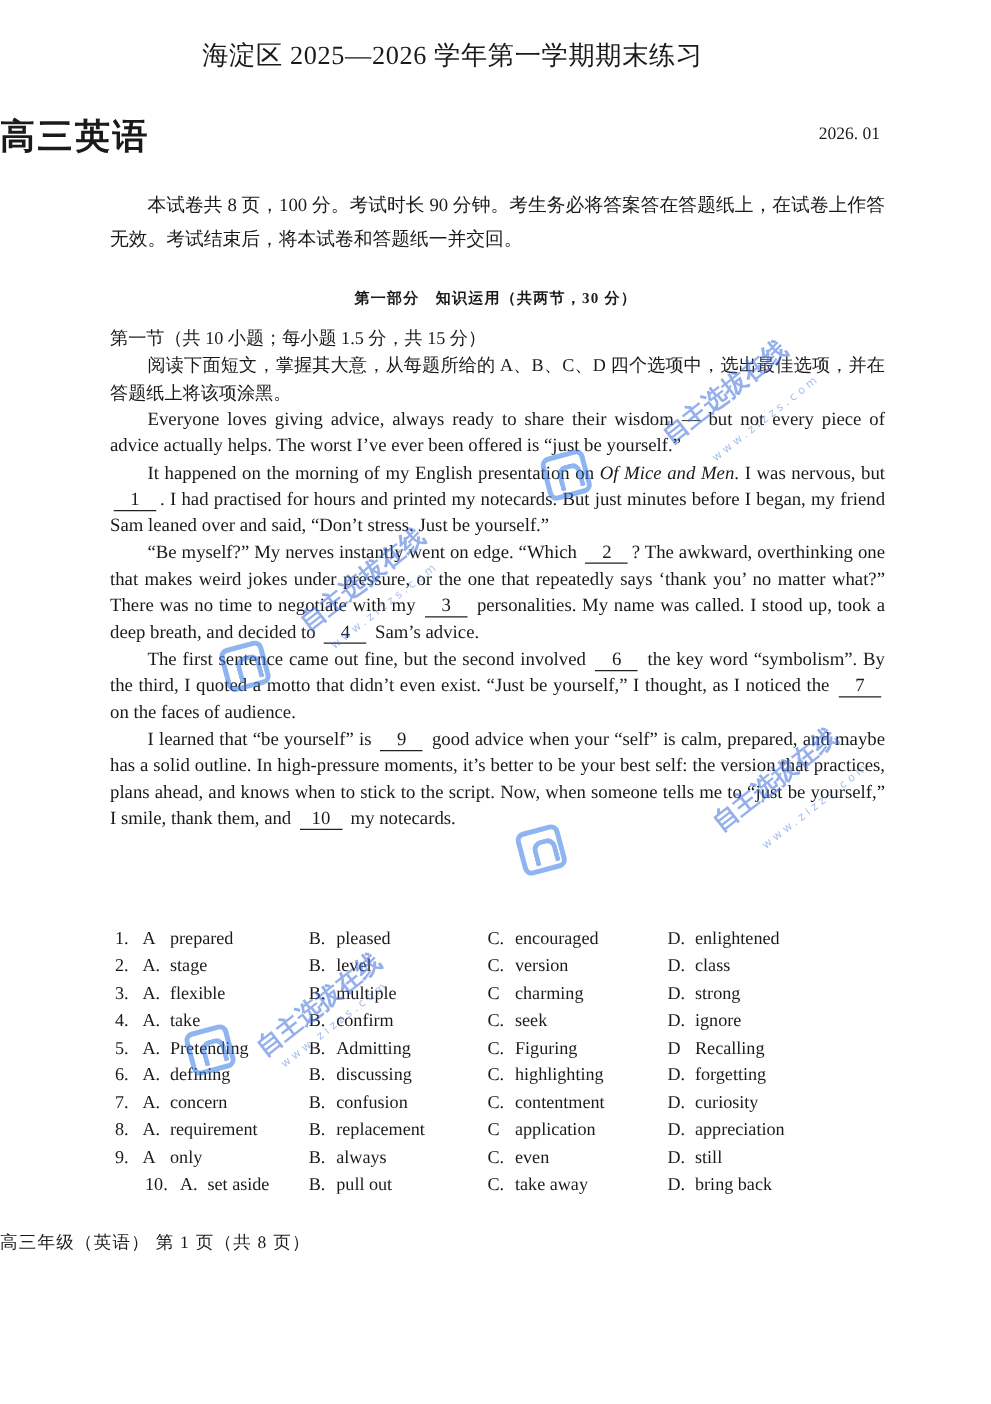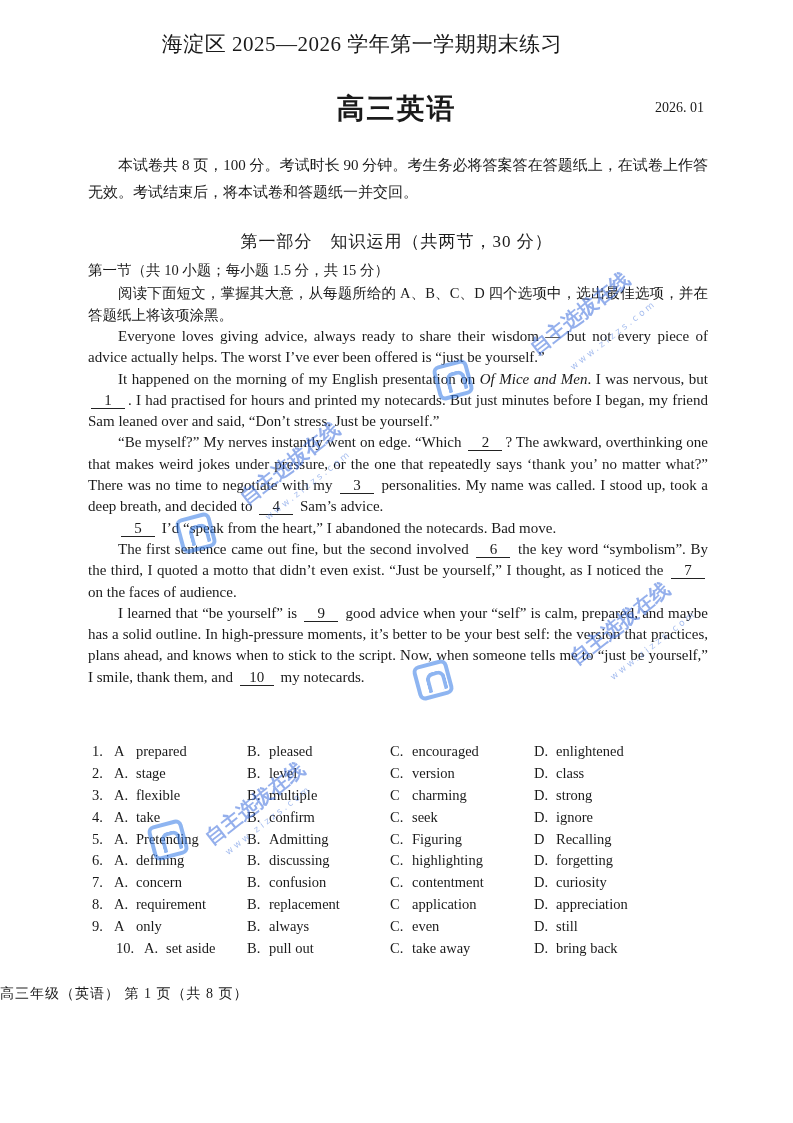--- a/index.html
+++ b/index.html
@@ -7,31 +7,31 @@
     width: 793px; height: 1123px; position: relative; overflow: hidden;
     font-family: "Liberation Serif", "DejaVu Serif", serif;
     color: #1a1a1a;
   }
   .abs { position: absolute; }
   .exam-title {
     left: 0; width: 724px; top: 30px; text-align: center;
     font-size: 21px; letter-spacing: 0.5px;
   }
   .subject-title {
-    left: 0; width: 793px; top: 90px; text-align: center;
+    left: 0; width: 793px; top: 90px; 
     font-size: 28px; font-weight: bold; letter-spacing: 2px;
   }
   .exam-date { left: 655px; top: 100px; font-size: 14px; }
   .instructions {
     left: 88px; width: 620px; top: 152px; font-size: 15px; line-height: 27px;
     text-indent: 30px; text-align: justify;
   }
   .part-title {
     left: 0; width: 793px; top: 230px; text-align: center;
-    font-size: 17px; font-weight: normal; letter-spacing: 1px;
+    font-size: 12px; font-weight: bold; letter-spacing: 1px;
   }
   .section-title { left: 88px; top: 261px; font-size: 14.5px; }
   .section-dir {
     left: 88px; width: 620px; top: 282px; font-size: 14.5px; line-height: 22px;
     text-indent: 30px; text-align: justify;
   }
   .passage {
     left: 88px; width: 620px; top: 326px; font-size: 15px; line-height: 21.3px;
   }
   .passage p { margin: 0; text-indent: 30px; text-align: justify; }
@@ -87,21 +87,20 @@
 <div class="abs instructions">本试卷共 8 页，100 分。考试时长 90 分钟。考生务必将答案答在答题纸上，在试卷上作答无效。考试结束后，将本试卷和答题纸一并交回。</div>
 
 <div class="abs part-title">第一部分　知识运用（共两节，30 分）</div>
 <div class="abs section-title">第一节（共 10 小题；每小题 1.5 分，共 15 分）</div>
 <div class="abs section-dir">阅读下面短文，掌握其大意，从每题所给的 A、B、C、D 四个选项中，选出最佳选项，并在答题纸上将该项涂黑。</div>
 
 <div class="abs passage">
   <p>Everyone loves giving advice, always ready to share their wisdom — but not every piece of advice actually helps. The worst I’ve ever been offered is “just be yourself.”</p>
   <p><span>It happened on the morning of my English presentation on </span><i>Of Mice and Men</i><span>. I was nervous, but </span><span class="blank">1</span><span>. I had practised for hours and printed my notecards. But just minutes before I began, my friend Sam leaned over and said, “Don’t stress. Just be yourself.”</span></p>
   <p><span>“Be myself?” My nerves instantly went on edge. “Which </span><span class="blank">2</span><span>? The awkward, overthinking one that makes weird jokes under pressure, or the one that repeatedly says ‘thank you’ no matter what?” There was no time to negotiate with my </span><span class="blank">3</span><span> personalities. My name was called. I stood up, took a deep breath, and decided to </span><span class="blank">4</span><span> Sam’s advice.</span></p>
-  <p><span class="blank">5</span><span> I’d “speak from the heart,” I abandoned the notecards. Bad move.</span></p>
   <p><span>The first sentence came out fine, but the second involved </span><span class="blank">6</span><span> the key word “symbolism”. By the third, I quoted a motto that didn’t even exist. “Just be yourself,” I thought, as I noticed the </span><span class="blank">7</span><span> on the faces of audience.</span></p>
   <p><span>I learned that “be yourself” is </span><span class="blank">9</span><span> good advice when your “self” is calm, prepared, and maybe has a solid outline. In high-pressure moments, it’s better to be your best self: the version that practices, plans ahead, and knows when to stick to the script. Now, when someone tells me to “just be yourself,” I smile, thank them, and </span><span class="blank">10</span><span> my notecards.</span></p>
 </div>
 
 <div class="abs options" id="options">
     <div class="opt-row">
       <div class="opt c0">
         <span class="opt-num" style="width: 22px;">1.</span>
         <span class="letter">A</span>
         <span>prepared</span>

